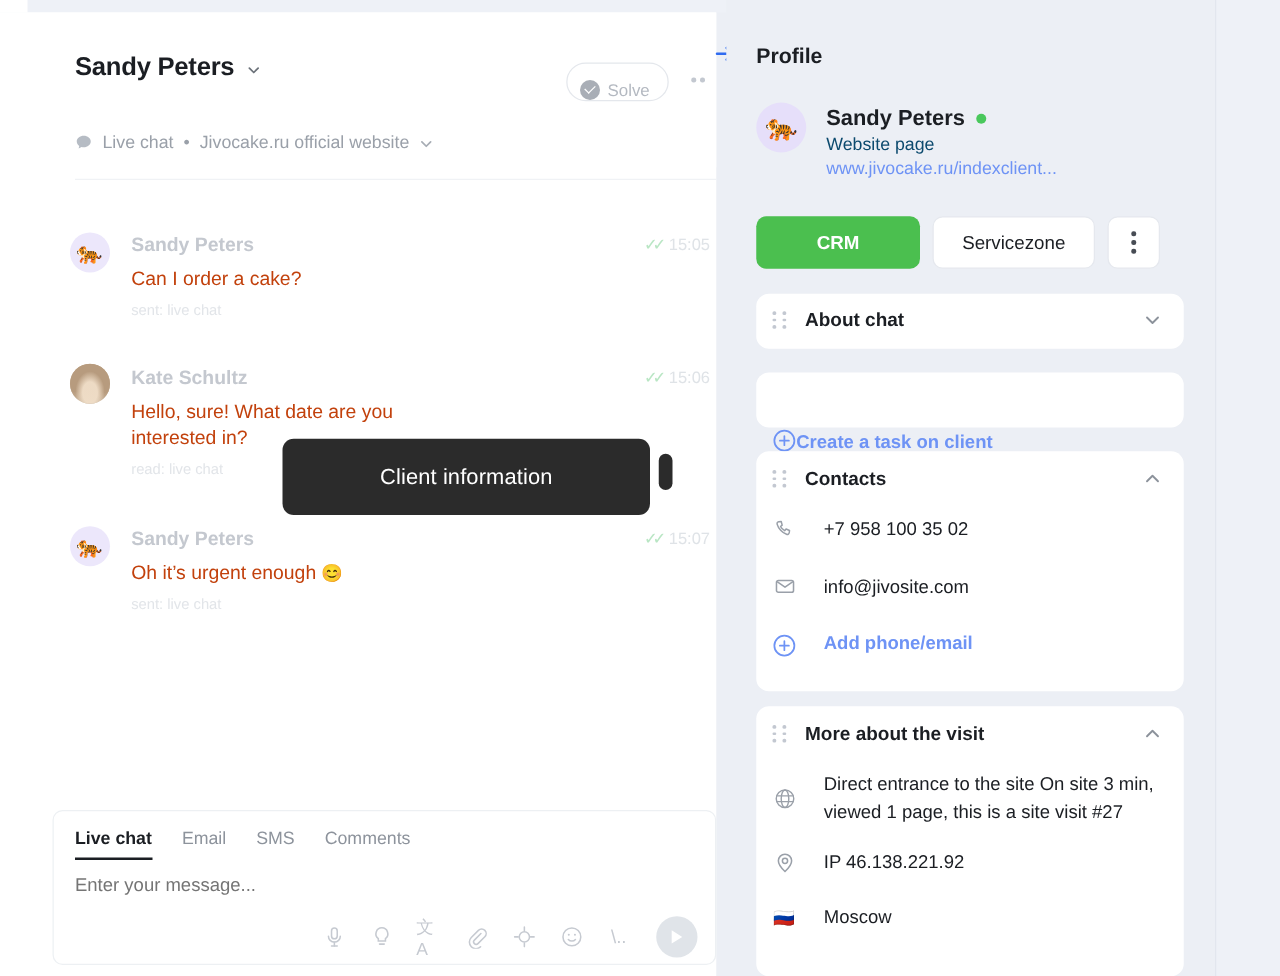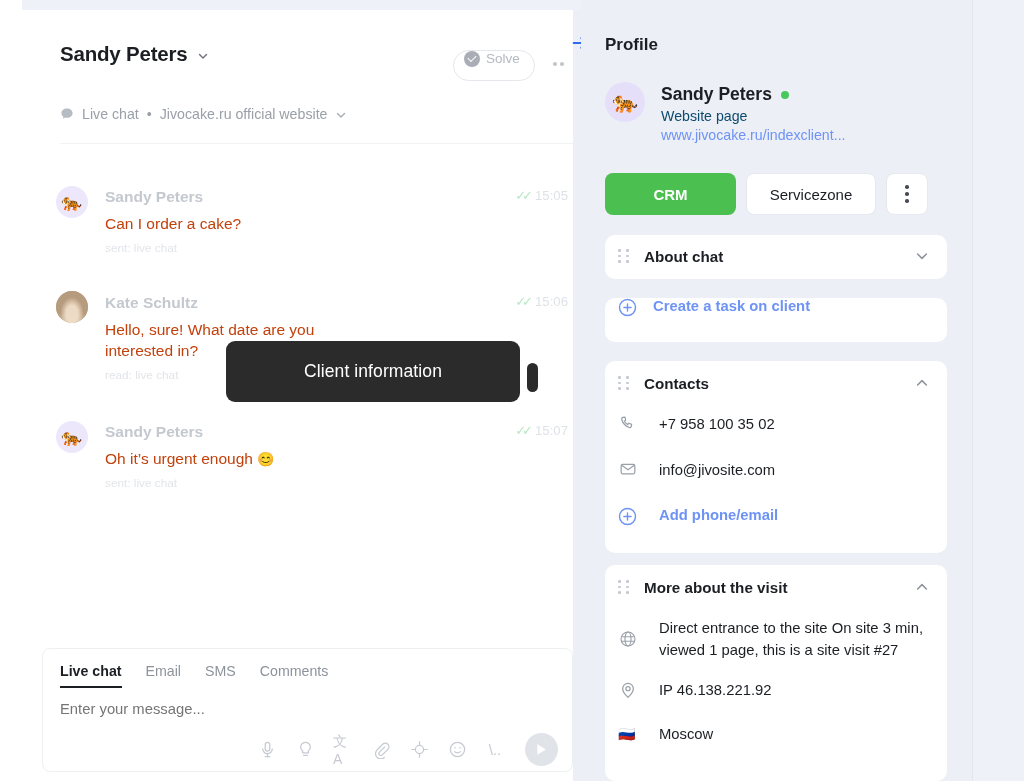--- a/index.html
+++ b/index.html
@@ -49,21 +49,21 @@
   .chev-sm {
     width: 12px; height: 12px; position: relative; top: 2px;
   }
   .chev-sm svg { display: block; }
 
   .solve-btn {
     position: absolute; top: 40px; left: 453px;
     width: 82px; height: 31px;
     border: 1px solid #e4e7ec; border-radius: 16px;
     background: #fff;
-    display: flex; align-items: flex-start; gap: 6px;
+    display: flex; align-items: flex-end; gap: 6px;
     padding-left: 10px;
   }
   .solve-check {
     width: 16px; height: 16px; border-radius: 50%;
     background: #a9aeb6; position: relative; flex: none;
   }
   .solve-check::after {
     content: ""; position: absolute; left: 4.3px; top: 4.3px;
     width: 7px; height: 4px;
     border-left: 1.6px solid #fff; border-bottom: 1.6px solid #fff;
@@ -274,21 +274,21 @@
   .drag-dots {
     width: 12px; display: grid; grid-template-columns: 4px 4px;
     gap: 3px 4px; flex: none; margin-right: 14px;
   }
   .drag-dots i { width: 2.6px; height: 2.6px; border-radius: 50%; background: #c3c8d1; }
   .card-title { font-size: 15.2px; font-weight: bold; color: #1b1e23; flex: 1; }
   .chev-card { width: 14px; height: 14px; color: #8c929b; }
   .chev-card svg { display: block; }
 
   .card-link-row {
-    display: flex; align-items: flex-start; height: 100%; padding-left: 13px; gap: 16px;
+    display: flex; align-items: flex-end; height: 100%; padding-left: 13px; gap: 0; margin-top: 20px;
   }
   .plus-ic { width: 19px; height: 19px; color: #6e93f5; flex: none; }
   .plus-ic svg { display: block; }
   .link-txt { font-size: 14.8px; color: #6e93f5; font-weight: bold; }
 
   .row {
     display: flex; align-items: flex-start; padding: 0 16px 0 13px; gap: 22px;
   }
   .row-ic {
     width: 19px; height: 19px; color: #9aa0a9; flex: none;
@@ -440,21 +440,21 @@
         </span>
         <span class="tool-ic tool-slash">\..</span>
         <span class="send-btn">
           <svg viewBox="0 0 18 18" width="15" height="15">
               <path d="M4 2.6 L14.2 9 L4 15.4 Z" fill="#ffffff"></path>
             </svg>
         </span>
       </div>
     </div>
 
-    <div class="tooltip" style="top:331px;">
+    <div class="tooltip" style="top:341px;">
       <span>Client information</span>
     </div>
   </div>
 
   <div class="cursor-pill"></div>
 
   <div class="panel-right-bg"></div>
   <div class="panel-divider"></div>
 
   <span class="back-arrow">

